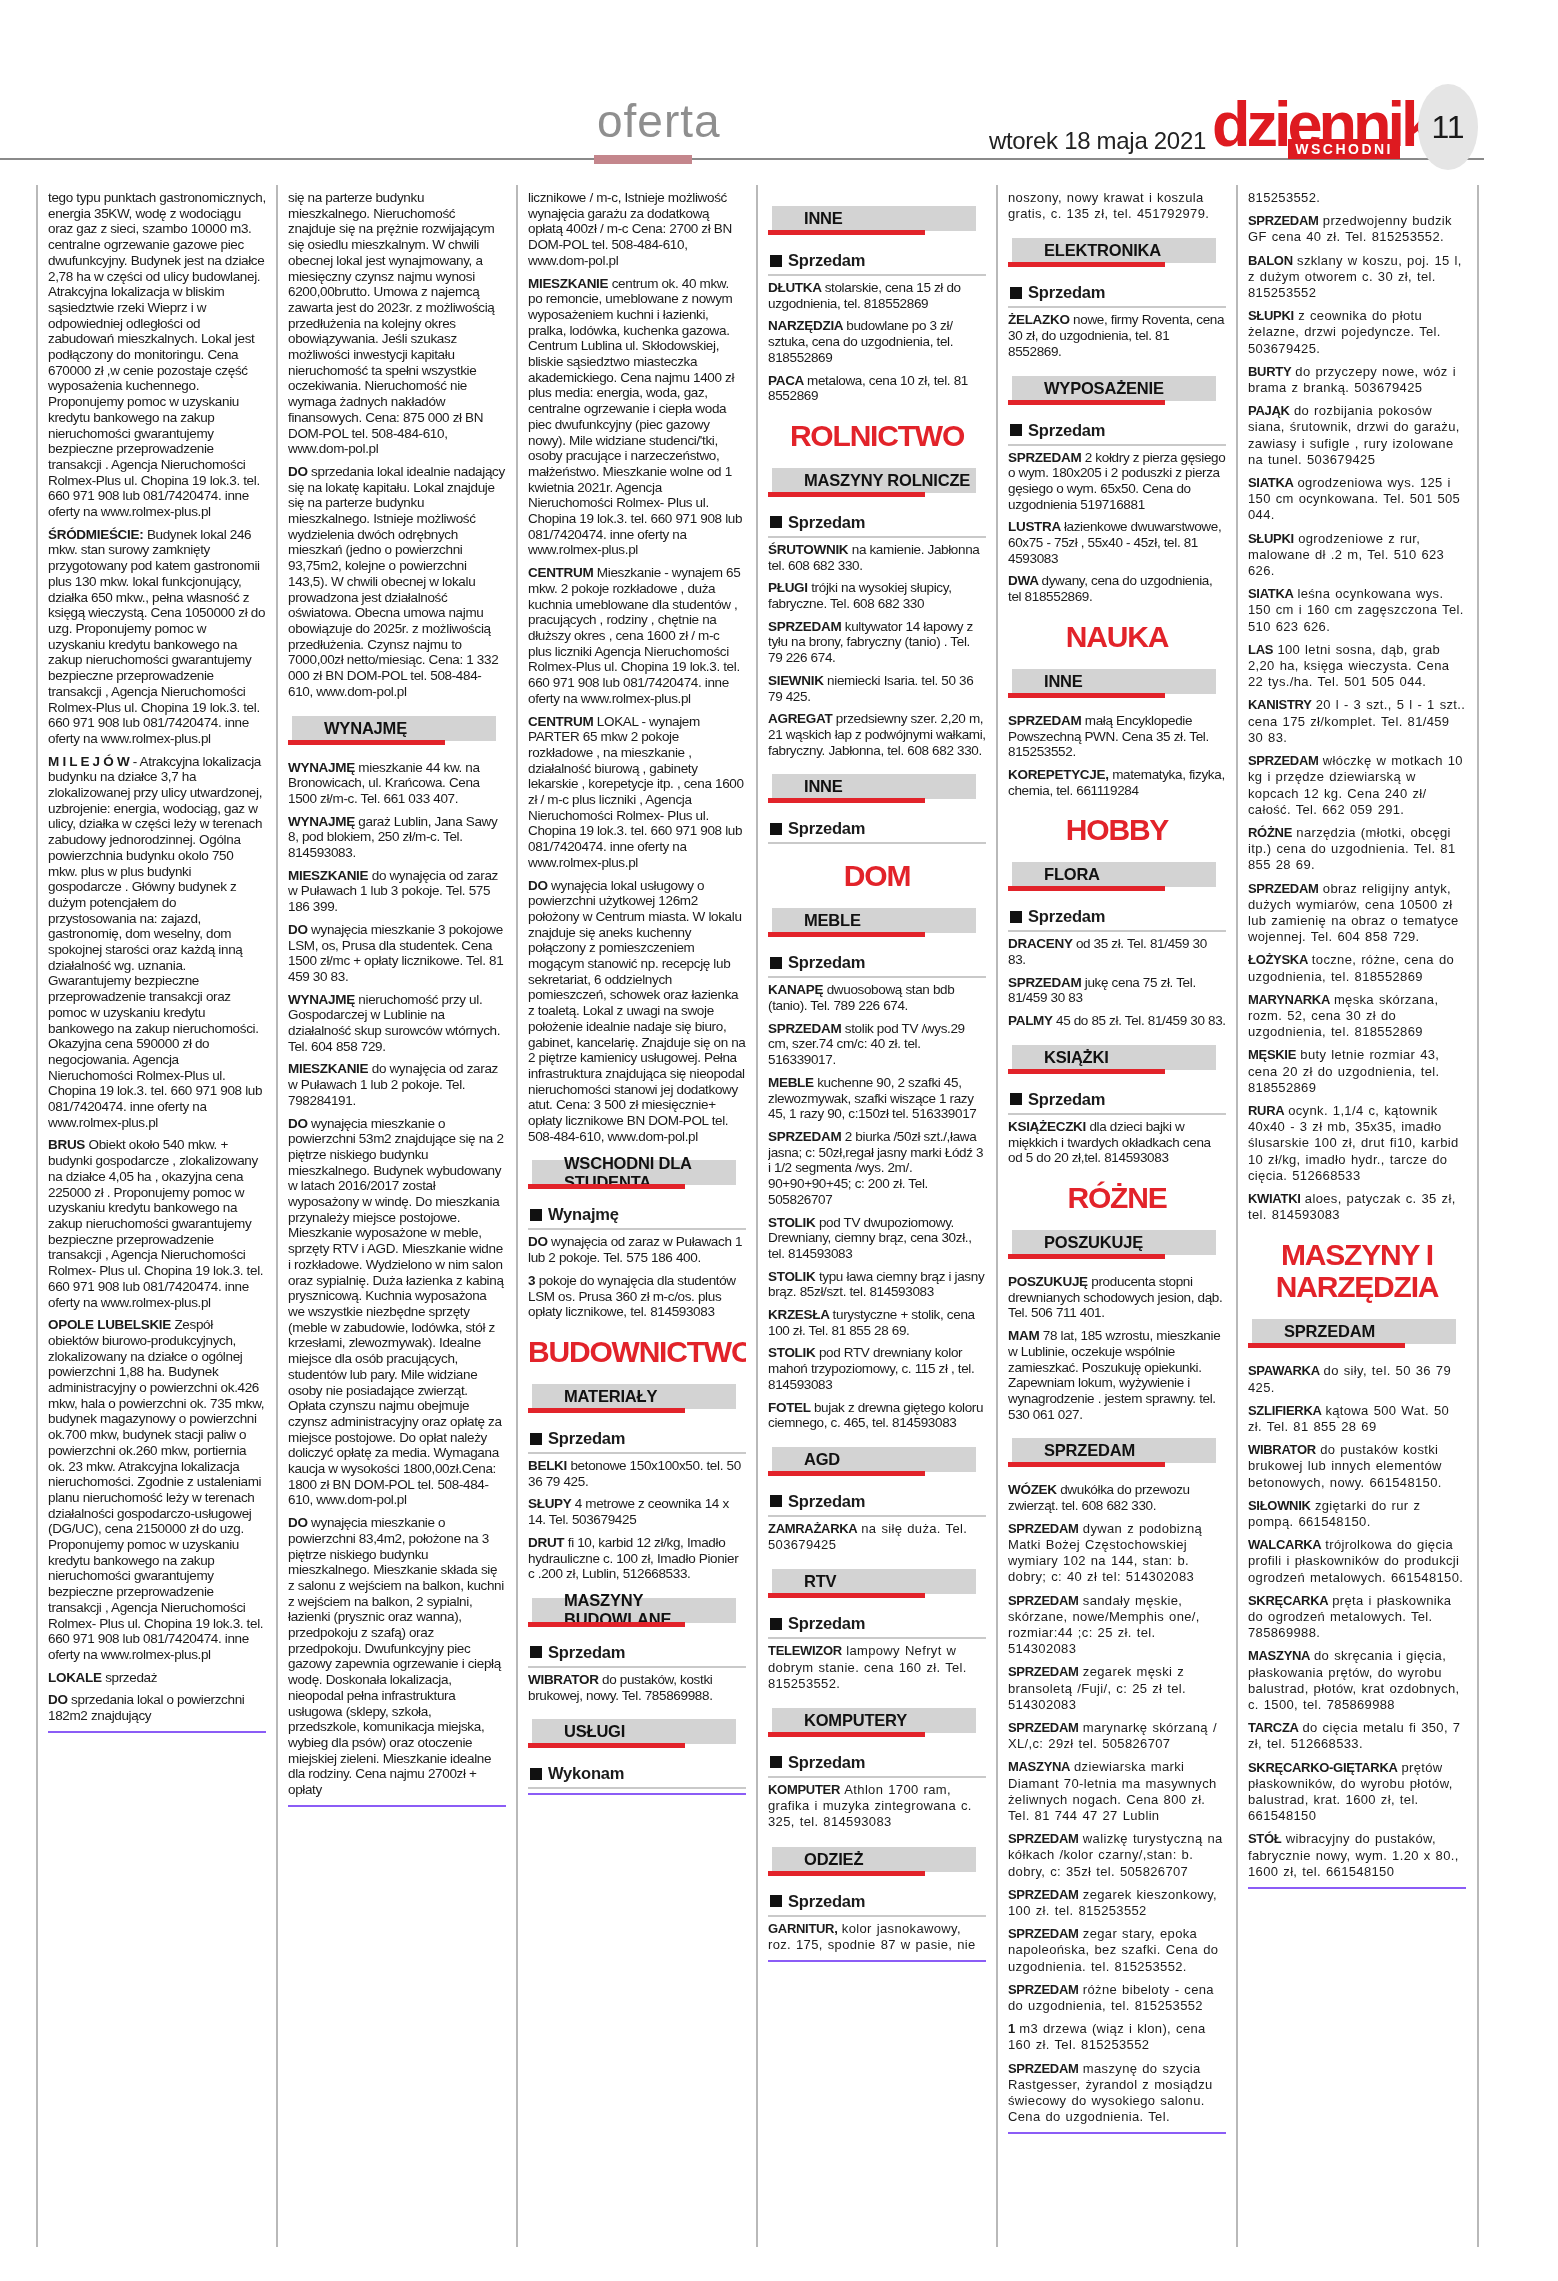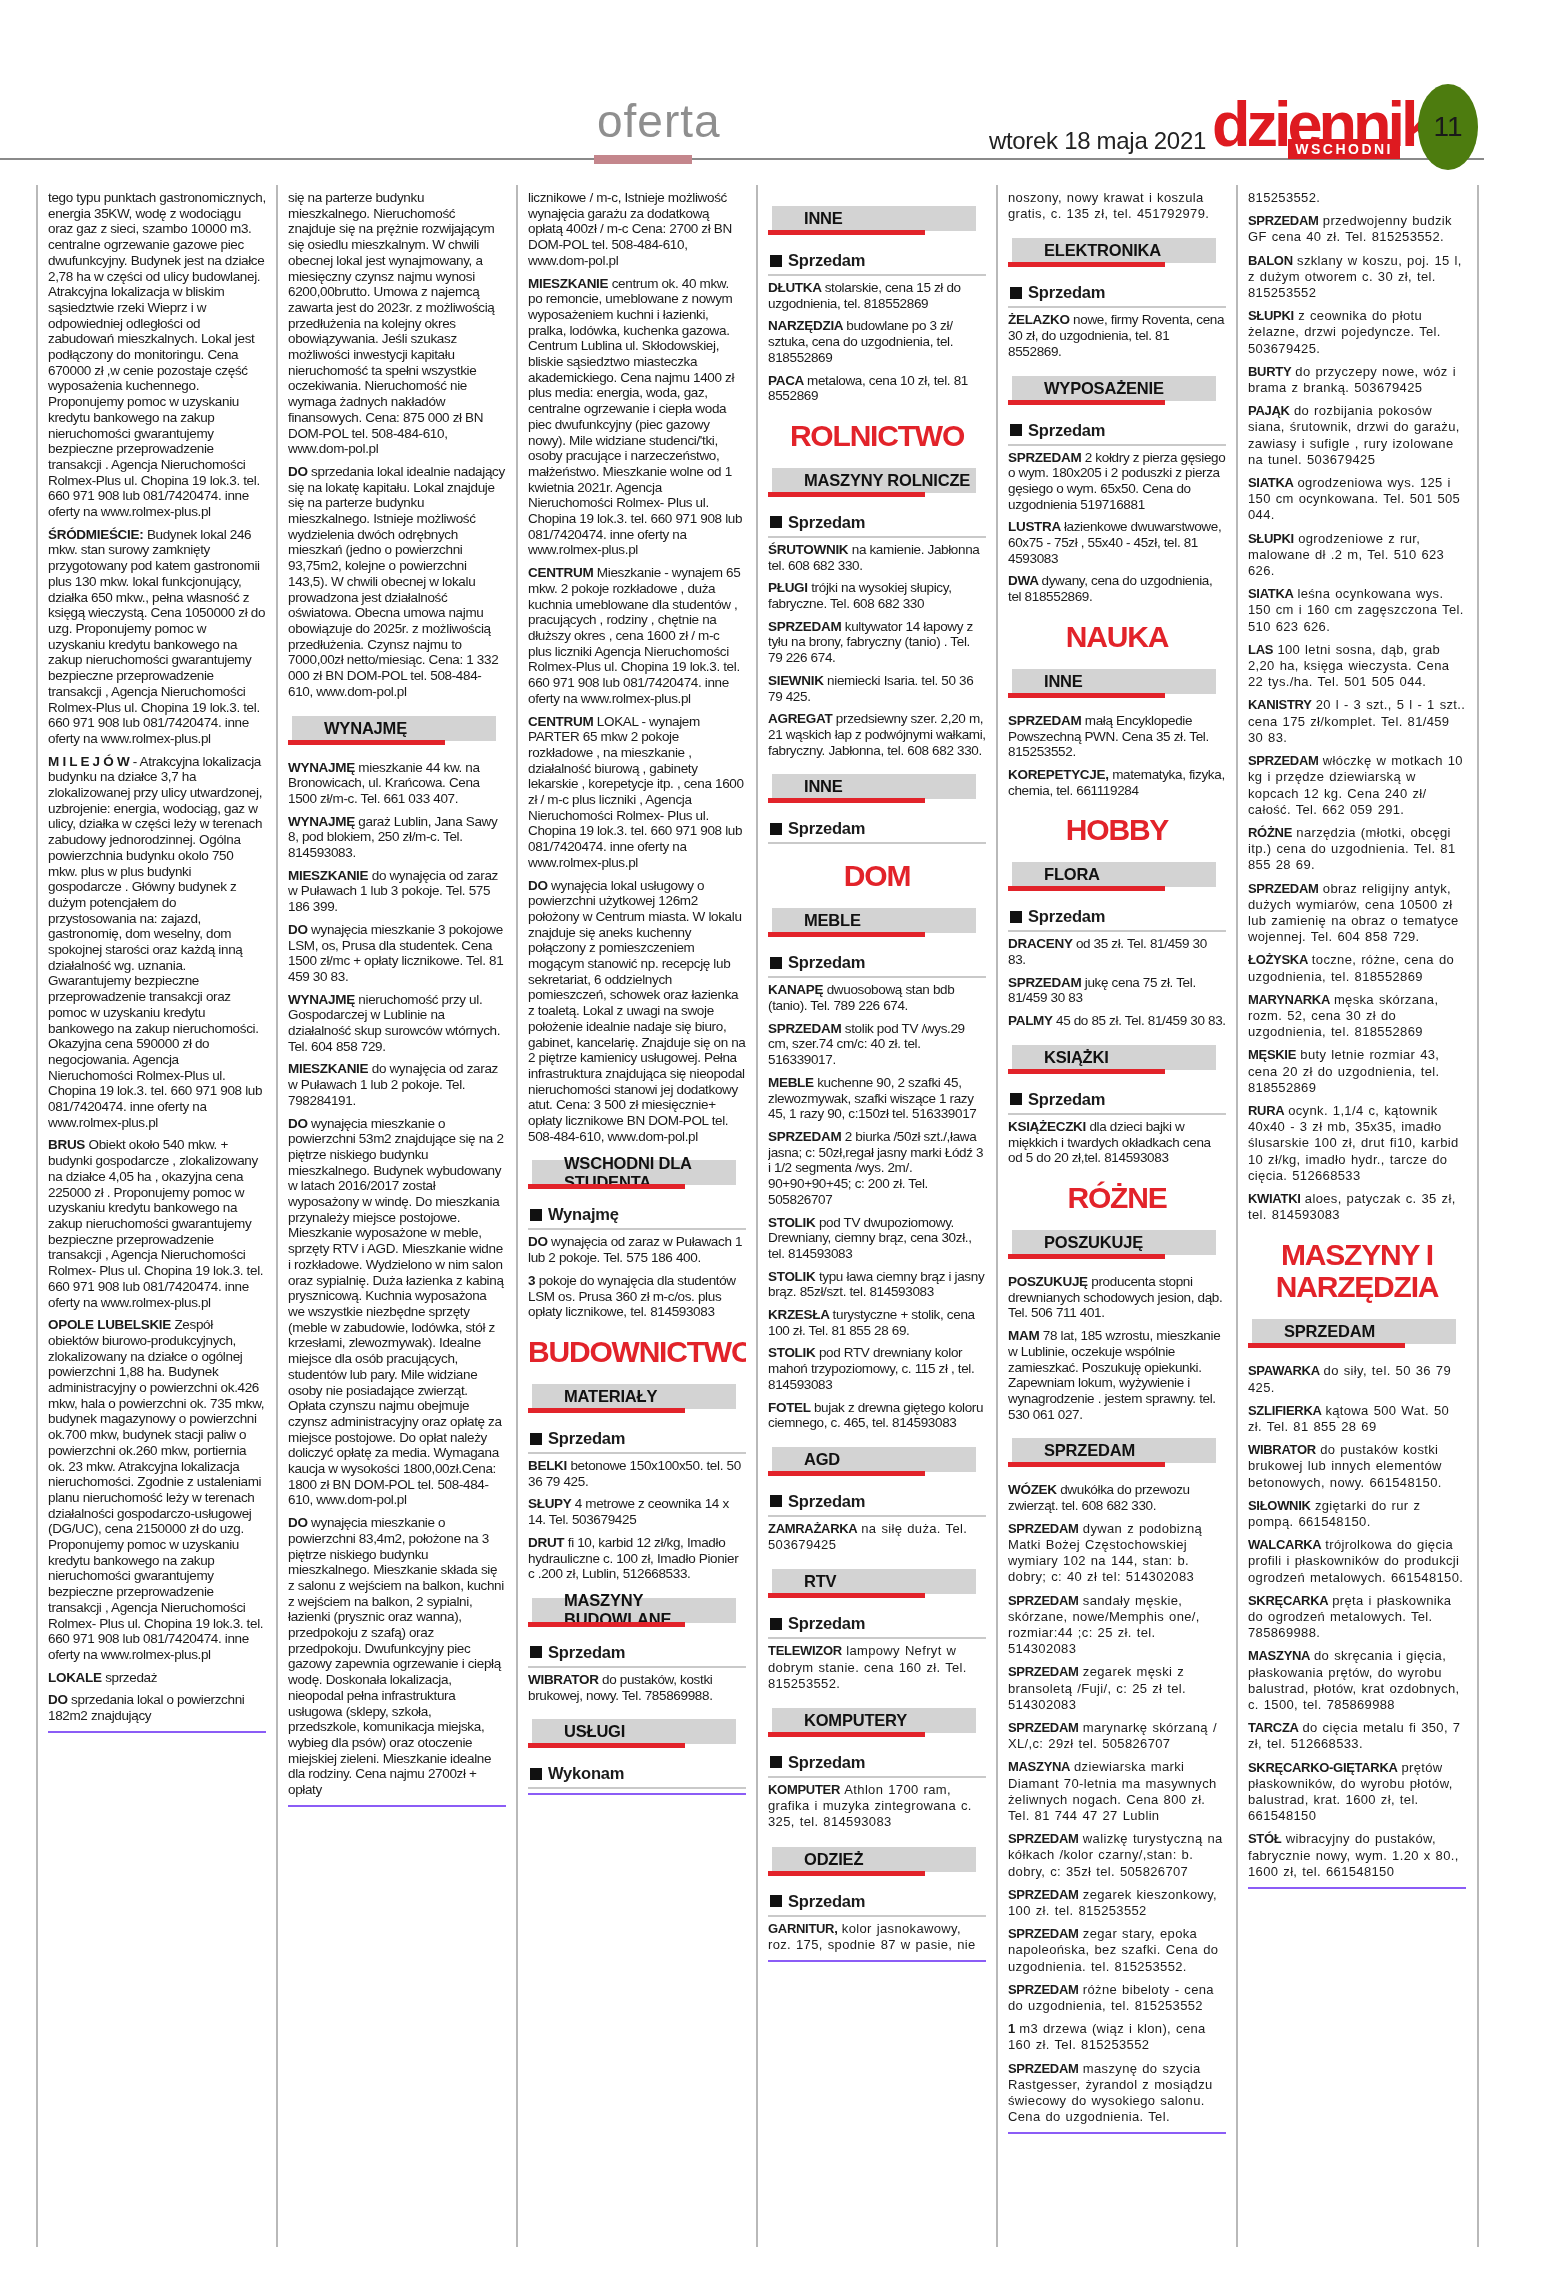--- a/index.html
+++ b/index.html
@@ -9,23 +9,23 @@
   .masthead-label{position:absolute;left:597px;top:94px;font-size:46px;font-weight:400;
        color:#8f8f8f;letter-spacing:1px;}
   .head-rule{position:absolute;left:0;top:158px;width:1484px;height:2px;background:#8a8a8a;}
   .rose-bar{position:absolute;left:594px;top:155px;width:98px;height:9px;background:#c4868c;}
   .head-date{position:absolute;left:950px;top:127px;width:256px;text-align:right;
        font-size:24px;color:#222;letter-spacing:-0.3px;}
   .logo-wrap{position:absolute;left:1212px;top:90px;width:188px;height:72px;}
   .logo-text{font-size:63px;font-weight:800;letter-spacing:-4px;color:#de1a20;line-height:68px;}
   .logo-sub{position:absolute;right:0;bottom:3px;background:#de1a20;color:#fff;
        font-size:14px;font-weight:700;letter-spacing:2.5px;padding:2px 7px;}
-  .page-oval{position:absolute;left:1418px;top:84px;width:60px;height:86px;background:#4d7c0f;
+  .page-oval{position:absolute;left:1418px;top:84px;width:60px;height:86px;background:#e5e5e5;
        border-radius:50%;display:flex;align-items:center;justify-content:center;
-       font-size:28px;color:#1a1a1a;}
+       font-size:32px;color:#1a1a1a;}
   
   .vrule{position:absolute;top:185px;height:2062px;width:2px;background:#b9b9b9;}
   
   #cols{position:absolute;left:48px;top:190px;width:1460px;height:2089px;display:flex;}
   .col{width:218px;margin-right:22px;flex:none;overflow:hidden;max-height:2089px;
        border-bottom:2px solid #8b5cf6;height:fit-content;}
   .ad{margin:0 0 7px 0;font-size:13.5px;line-height:15.7px;letter-spacing:-0.35px;
       text-align:left;}
   .ad b{letter-spacing:-0.3px;}
   .ad.wide{font-size:13px;line-height:16.2px;letter-spacing:0.35px;word-spacing:1px;}

